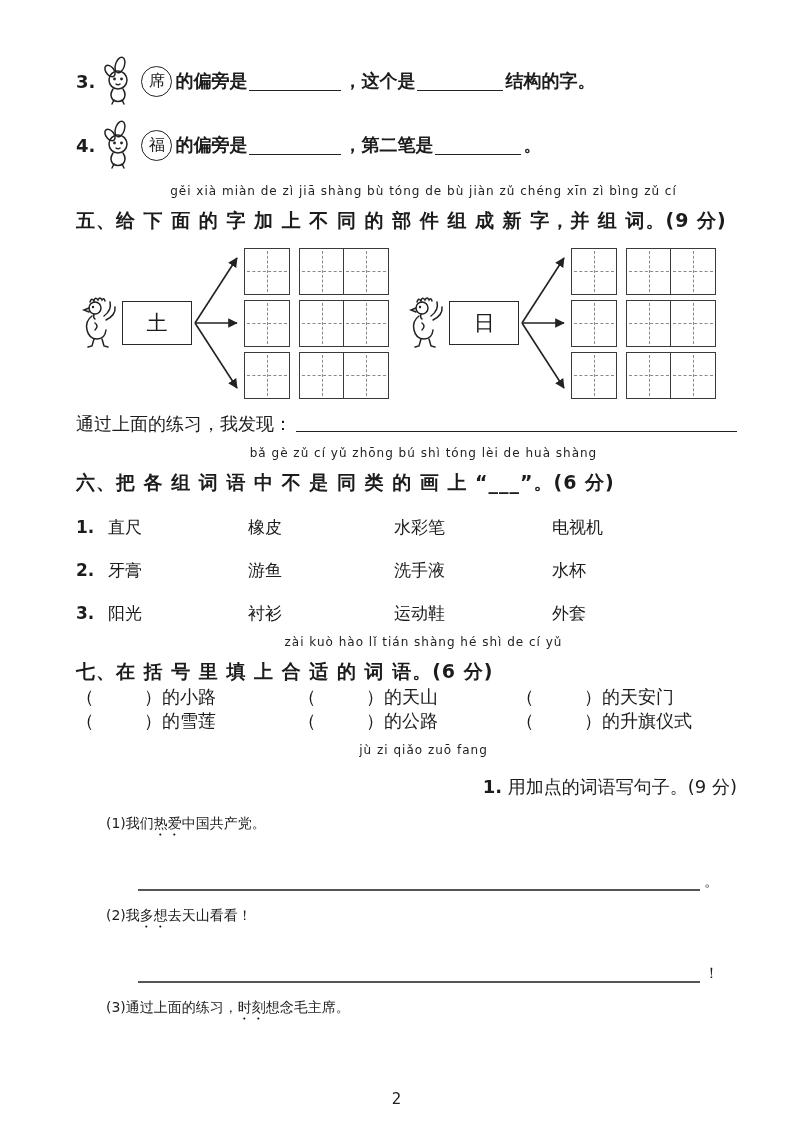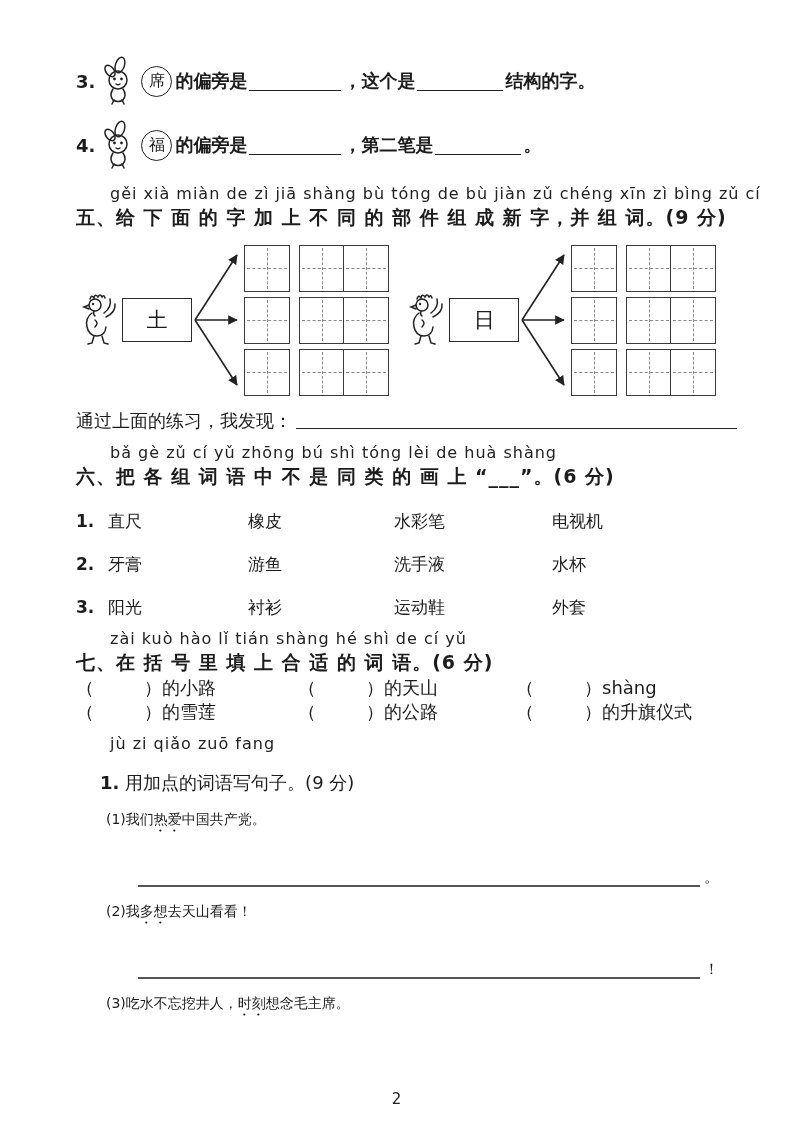--- a/index.html
+++ b/index.html
@@ -2,22 +2,22 @@
 <html><head>
 <meta charset="utf-8">
 <style>
   html,body{margin:0;padding:0;background:#fff;}
   body{width:793px;height:1122px;overflow:hidden;position:relative;
        font-family:"DejaVu Sans","Liberation Sans",sans-serif;color:#1c1c1c;}
   .page{padding:46px 56px 0 76px;position:relative;}
 
   
   .blank{display:inline-block;border-bottom:1.6px solid #222;height:1.05em;vertical-align:-2px;}
-  .pinyin{font-size:16px;letter-spacing:1px;color:#222;margin:10px 0 0 34px;white-space:nowrap;}
-  .heading{font-size:19px;font-weight:bold;letter-spacing:1px;margin-top:2px;white-space:nowrap;}
+  .pinyin{font-size:12px;letter-spacing:1px;color:#222;margin:10px 0 0 34px;white-space:nowrap;text-align:center;}
+  .heading{font-size:19px;font-weight:bold;letter-spacing:1px;margin-top:10px;white-space:nowrap;}
   .bodytext{font-size:18px;font-weight:bold;}
 
   
   .qitem{display:flex;align-items:center;margin-top:6px;height:58px;font-size:18px;}
   .qnum{font-weight:bold;font-size:18px;margin-right:2px;}
   .mascot-sm{width:40px;height:52px;flex:0 0 auto;margin:0 2px;}
   .circled{display:inline-flex;align-items:center;justify-content:center;width:29px;height:29px;
            border:1.6px solid #222;border-radius:50%;font-size:16px;flex:0 0 auto;margin-right:3px;}
   .qb1{width:92px;margin:0 2px;}
   .qb2{width:86px;margin:0 2px;}
@@ -45,21 +45,21 @@
   .wrow{display:grid;grid-template-columns:32px 140px 146px 158px auto;margin-top:20px;
         font-size:17px;align-items:baseline;}
   .wnum{font-weight:bold;}
 
   
   .prow{display:grid;grid-template-columns:222px 218px auto;font-size:18px;}
   .pitem{white-space:nowrap;}
   .pgap{display:inline-block;width:50px;}
 
   
-  .subq{margin:18px 0 0 24px;font-size:18px;}
+  .subq{margin:18px 0 0 24px;font-size:18px;text-align:right;}
   .sentence{margin:16px 0 0 30px;font-size:14px;white-space:nowrap;}
   .emph{-webkit-text-emphasis:filled dot #111;text-emphasis:filled dot #111;
         -webkit-text-emphasis-position:under;text-emphasis-position:under left;}
   .ansline{margin:30px 0 0 62px;display:flex;align-items:flex-end;height:22px;}
   .aline{display:inline-block;width:562px;border-bottom:2px solid #555;height:100%;}
   .aend{font-size:15px;margin-left:4px;}
 
   .pagenum{position:absolute;left:0;right:0;bottom:14px;text-align:center;font-size:15px;color:#222;}
 
   svg .ln{stroke:#222;stroke-width:1.5;fill:none;stroke-linecap:round;}
@@ -248,21 +248,21 @@
     <span>运动鞋</span>
     <span>外套</span>
   </div>
 
   <div class="pinyin">zài  kuò  hào   lǐ   tián shàng  hé  shì  de   cí   yǔ</div>
   <div class="heading">七、在 括 号 里 填 上 合 适 的 词 语。(6 分)</div>
 
   <div class="prow">
     <span class="pitem"><span>（</span><span class="pgap"></span><span>）</span><span>的小路</span></span>
     <span class="pitem"><span>（</span><span class="pgap"></span><span>）</span><span>的天山</span></span>
-    <span class="pitem"><span>（</span><span class="pgap"></span><span>）</span><span>shàng</span></span>
+    <span class="pitem"><span>（</span><span class="pgap"></span><span>）</span><span>的天安门</span></span>
   </div>
   <div class="prow">
     <span class="pitem"><span>（</span><span class="pgap"></span><span>）</span><span>的雪莲</span></span>
     <span class="pitem"><span>（</span><span class="pgap"></span><span>）</span><span>的公路</span></span>
     <span class="pitem"><span>（</span><span class="pgap"></span><span>）</span><span>的升旗仪式</span></span>
   </div>
 
   <div class="pinyin">jù    zi   qiǎo  zuō  fang</div>
 
   <div class="subq">
@@ -280,18 +280,18 @@
 
   <div class="sentence">
     <span>(2)</span><span>我</span><span class="emph">多想</span><span>去天山看看！</span>
   </div>
   <div class="ansline">
     <span class="aline"></span>
     <span class="aend">！</span>
   </div>
 
   <div class="sentence">
-    <span>(3)</span><span>吃水不忘挖井人，</span><span class="emph">时刻</span><span>想念毛主席。</span>
+    <span>(3)</span><span>通过上面的练习，</span><span class="emph">时刻</span><span>想念毛主席。</span>
   </div>
 
 </div>
 
 <div class="pagenum">2</div>
 
 </body></html>

